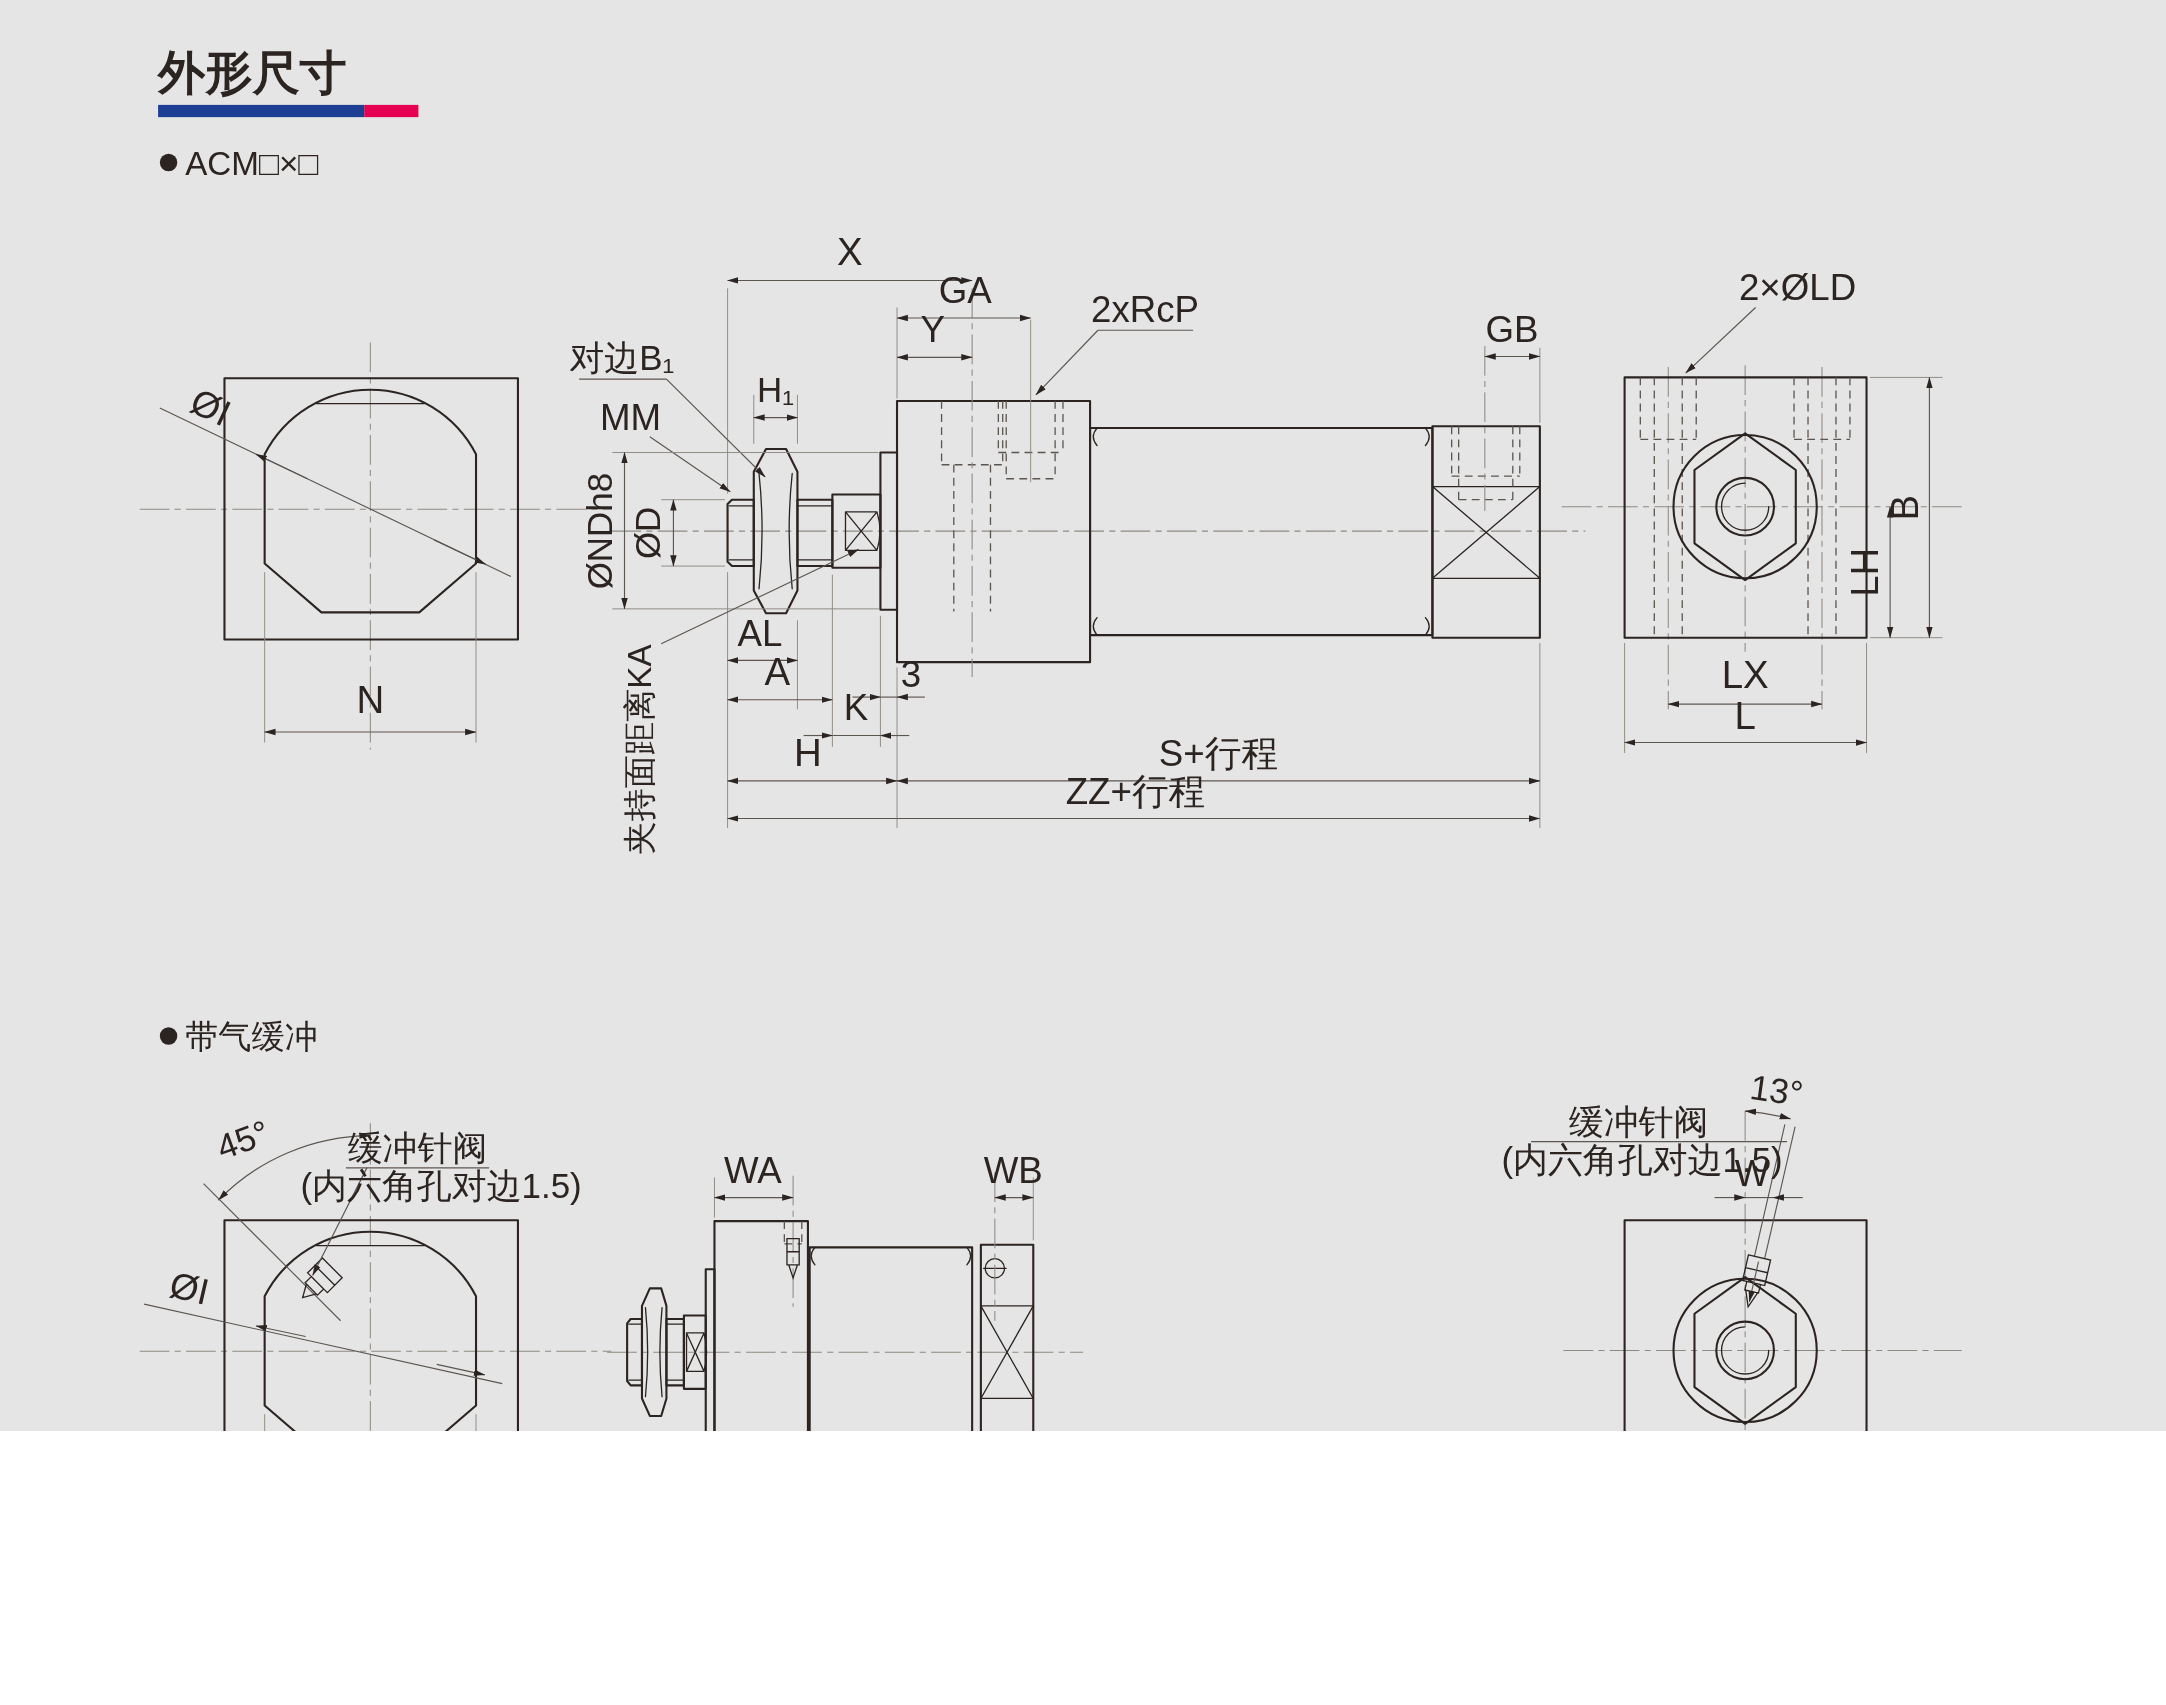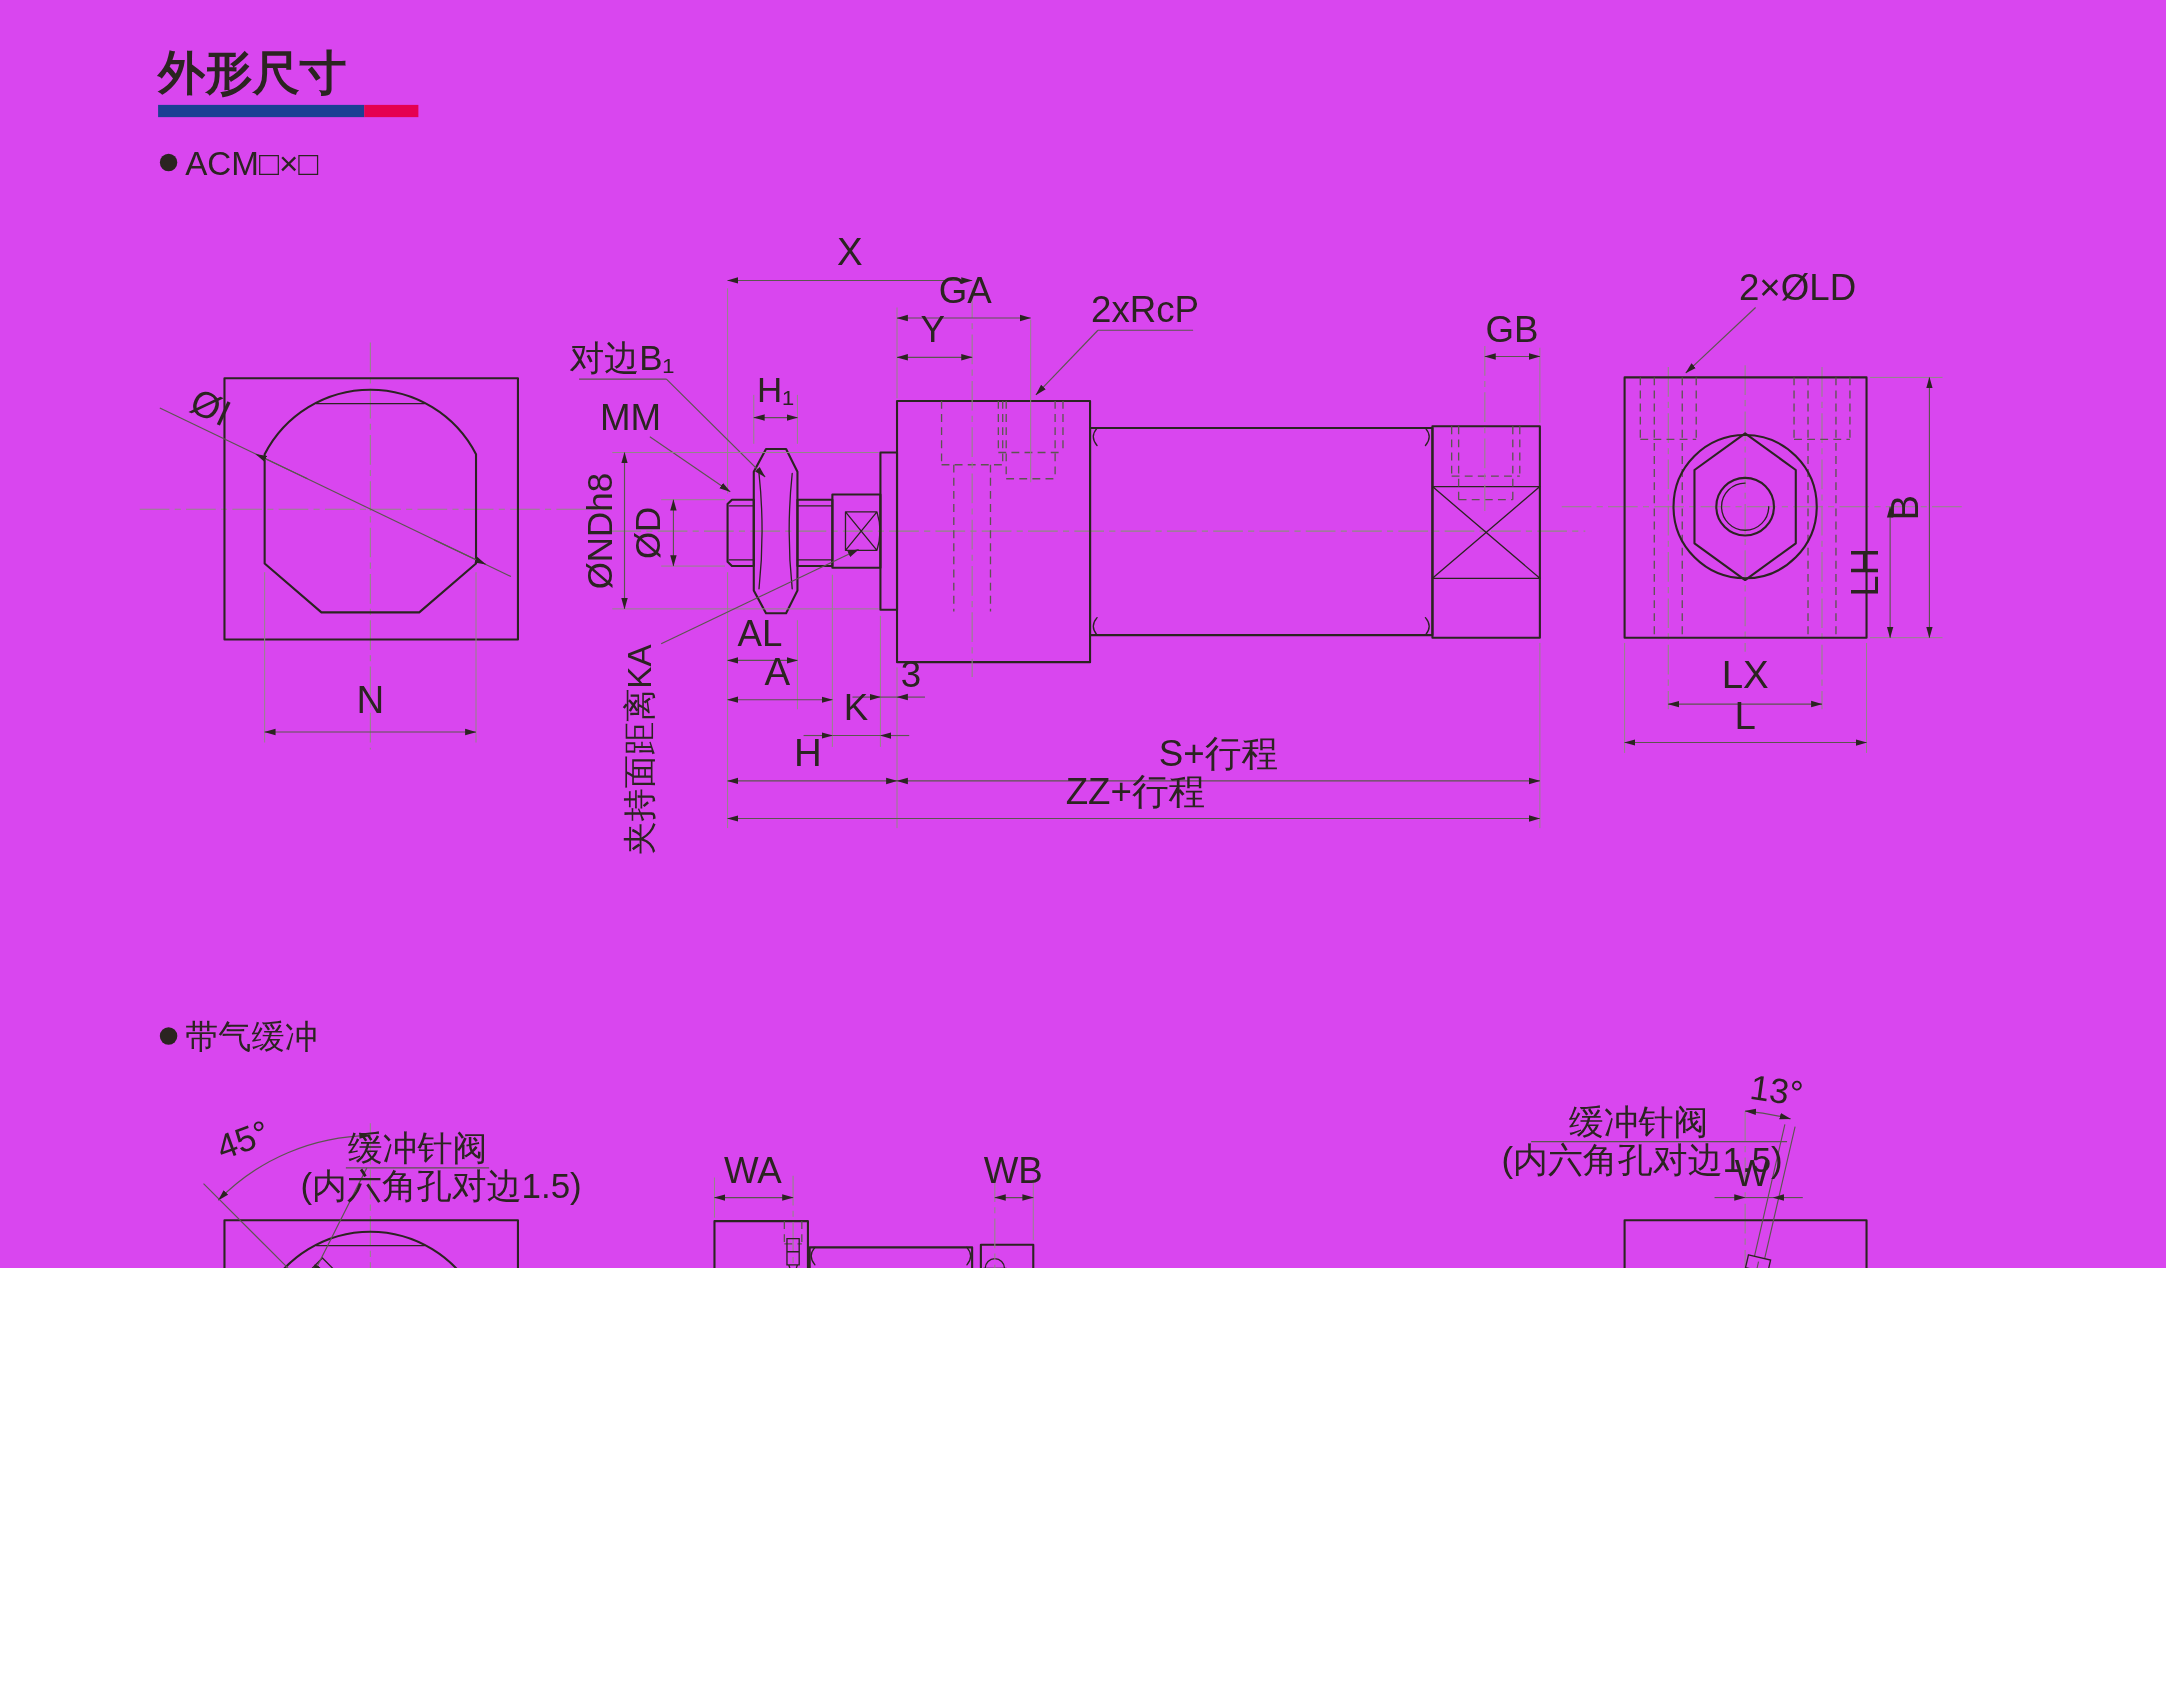--- a/index.html
+++ b/index.html
@@ -1,16 +1,16 @@
 <!DOCTYPE html>
 <html style="font-size:14px"><head>
 <meta charset="utf-8">
 <style>
   html,body{margin:0;padding:0;background:#ffffff;}
-  .stage{width:2167px;height:1268px;position:relative;background:#d946ef;}
+  .stage{width:2167px;height:1431px;position:relative;background:#e5e5e5;}
   svg{display:block;}
   .obj{fill:none;stroke:#2b2421;stroke-width:2.4;stroke-linejoin:round;stroke-linecap:round;}
   .obj2{fill:none;stroke:#2b2421;stroke-width:1.5;stroke-linecap:round;}
   .dim{fill:none;stroke:#5c5650;stroke-width:1.3;}
   .ext{fill:none;stroke:#8f8a83;stroke-width:1.1;}
   .hid{fill:none;stroke:#5c5650;stroke-width:1.5;stroke-dasharray:9 6;}
   .cl{fill:none;stroke:#8f8a83;stroke-width:1.2;stroke-dasharray:34 6 7 6;}
   text{fill:#2b2421;font-family:"Liberation Sans","DejaVu Sans",sans-serif;}
   .t44{font-size:44px;} .t42{font-size:42px;} .t40{font-size:40px;} .t38{font-size:38px;}
   .title{font-size:54px;font-weight:bold;}

